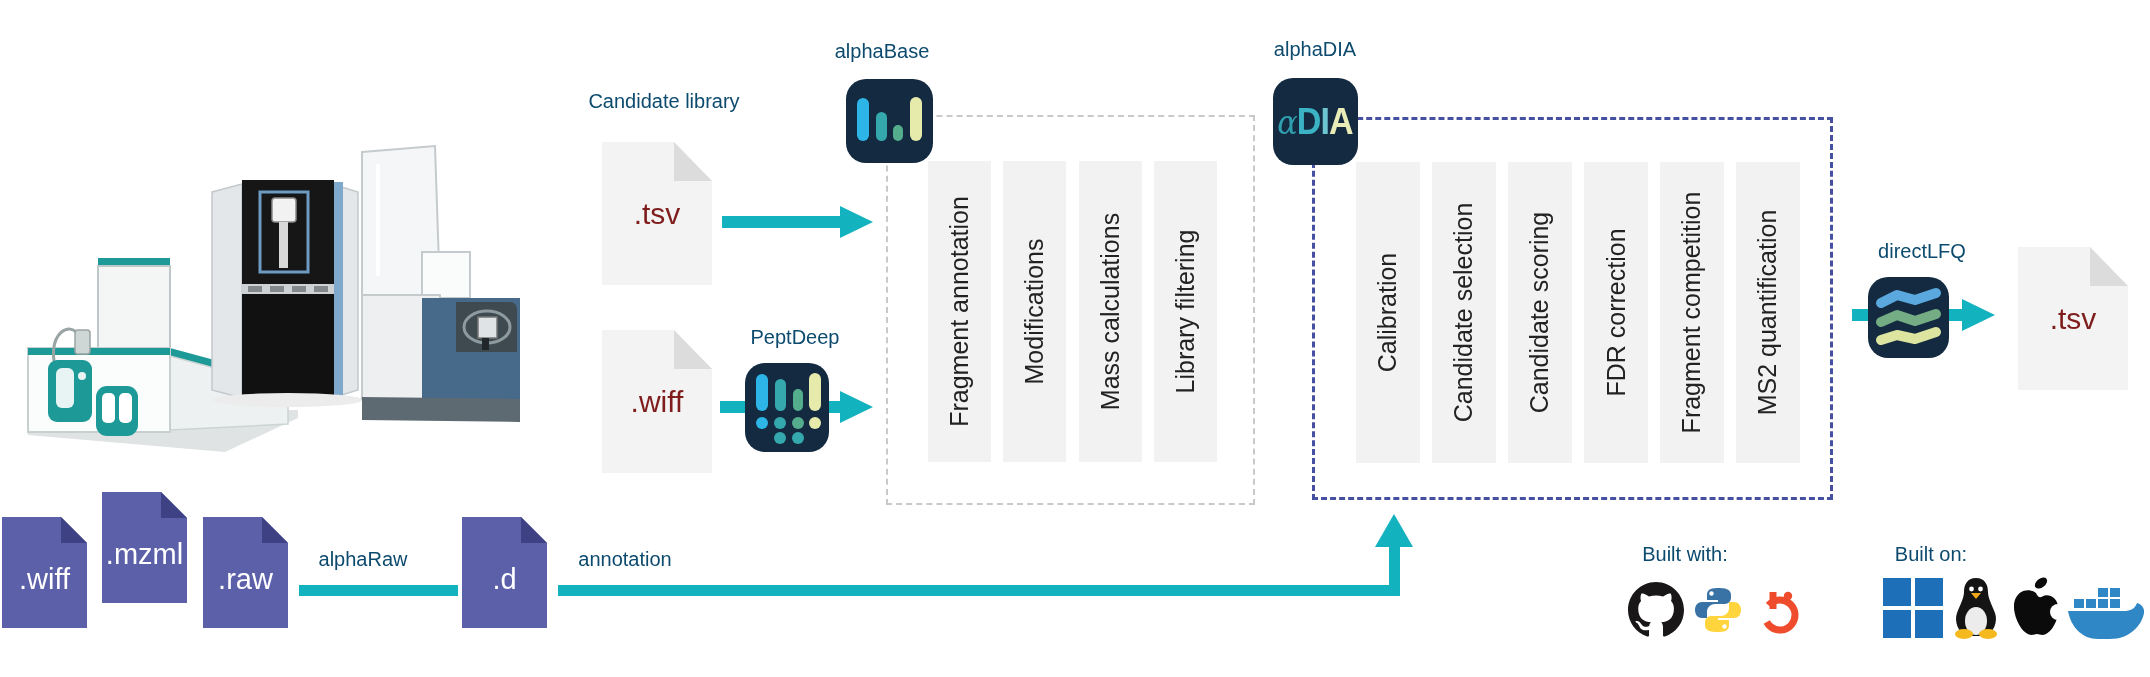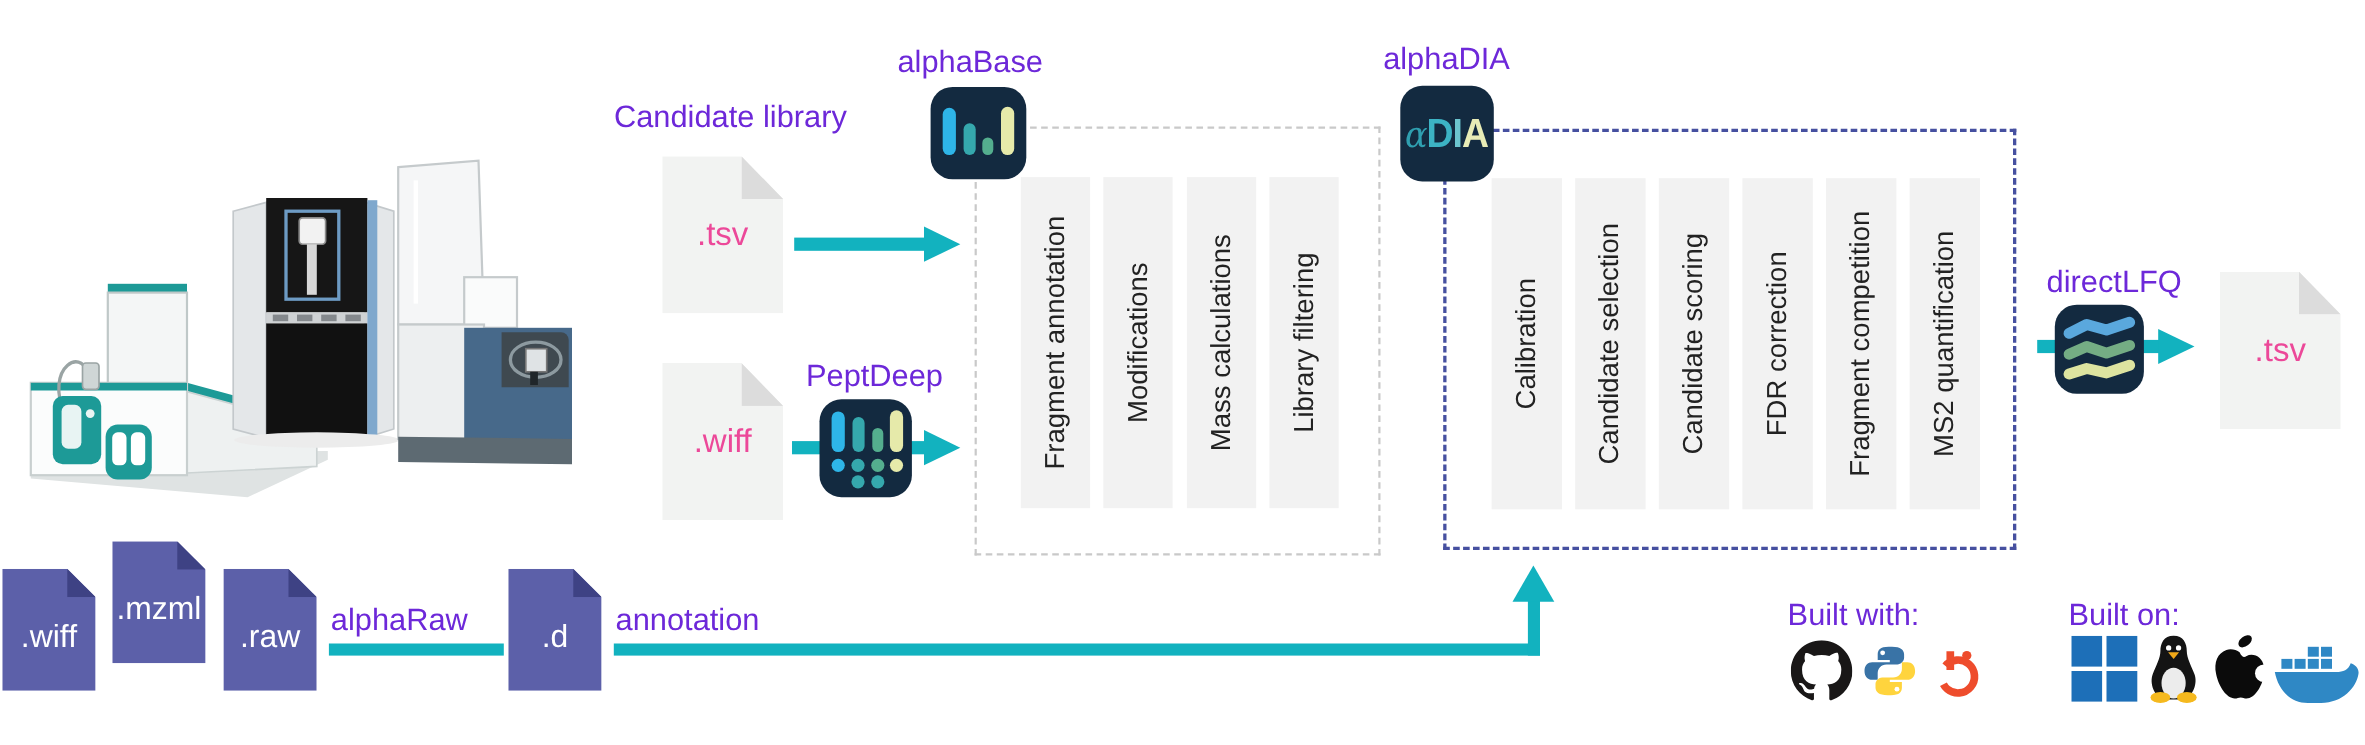--- a/index.html
+++ b/index.html
@@ -1,33 +1,33 @@
 <!DOCTYPE html>
 <html><head>
 <meta charset="utf-8">
 <style>
   html,body{margin:0;padding:0;background:#fff;}
   body{width:2150px;height:677px;font-family:"Liberation Sans", sans-serif;color:#2d2d2d;}
   .stage{position:relative;width:2150px;height:677px;background:#fff;overflow:hidden;}
 
-  .label{position:absolute;font-size:28px;color:#6d28d9;white-space:nowrap;transform:translateX(-50%);}
+  .label{position:absolute;font-size:20px;color:#0c4a6e;white-space:nowrap;transform:translateX(-50%);}
 
   
   .file{position:absolute;display:flex;align-items:center;justify-content:center;}
   .file .body{position:absolute;inset:0;}
   .file .fold{position:absolute;top:0;right:0;}
   .file .flabel{position:relative;z-index:2;}
   .file-sm{width:85px;height:124px;}
   .file-sm .body{background:#5c60a9;clip-path:polygon(0 0, 59px 0, 85px 26px, 85px 111px, 0 111px);}
   .file-sm .fold{width:26px;height:26px;background:#3e4284;clip-path:polygon(0 0,100% 100%,0 100%);}
   .file-sm .flabel{color:#fff;font-size:29px;}
   .file-lg{width:110px;height:143px;}
   .file-lg .body{background:#f2f3f2;clip-path:polygon(0 0, 72px 0, 110px 39px, 110px 143px, 0 143px);}
   .file-lg .fold{width:38px;height:39px;background:#dcdcdc;clip-path:polygon(0 0,100% 100%,0 100%);}
-  .file-lg .flabel{color:#ec4899;font-size:30px;}
+  .file-lg .flabel{color:#7f1d1d;font-size:30px;}
 
   
   .dash-box{position:absolute;box-sizing:border-box;}
   .box-gray{border:2px dashed #c9c9c9;}
   .box-indigo{border:3px dashed #4650a0;}
   .col{position:absolute;background:#f2f2f2;display:flex;align-items:center;justify-content:center;}
   .col span{transform:rotate(-90deg);white-space:nowrap;font-size:25px;color:#222;}
 
   
   .pipe{position:absolute;background:#12b2bf;}

